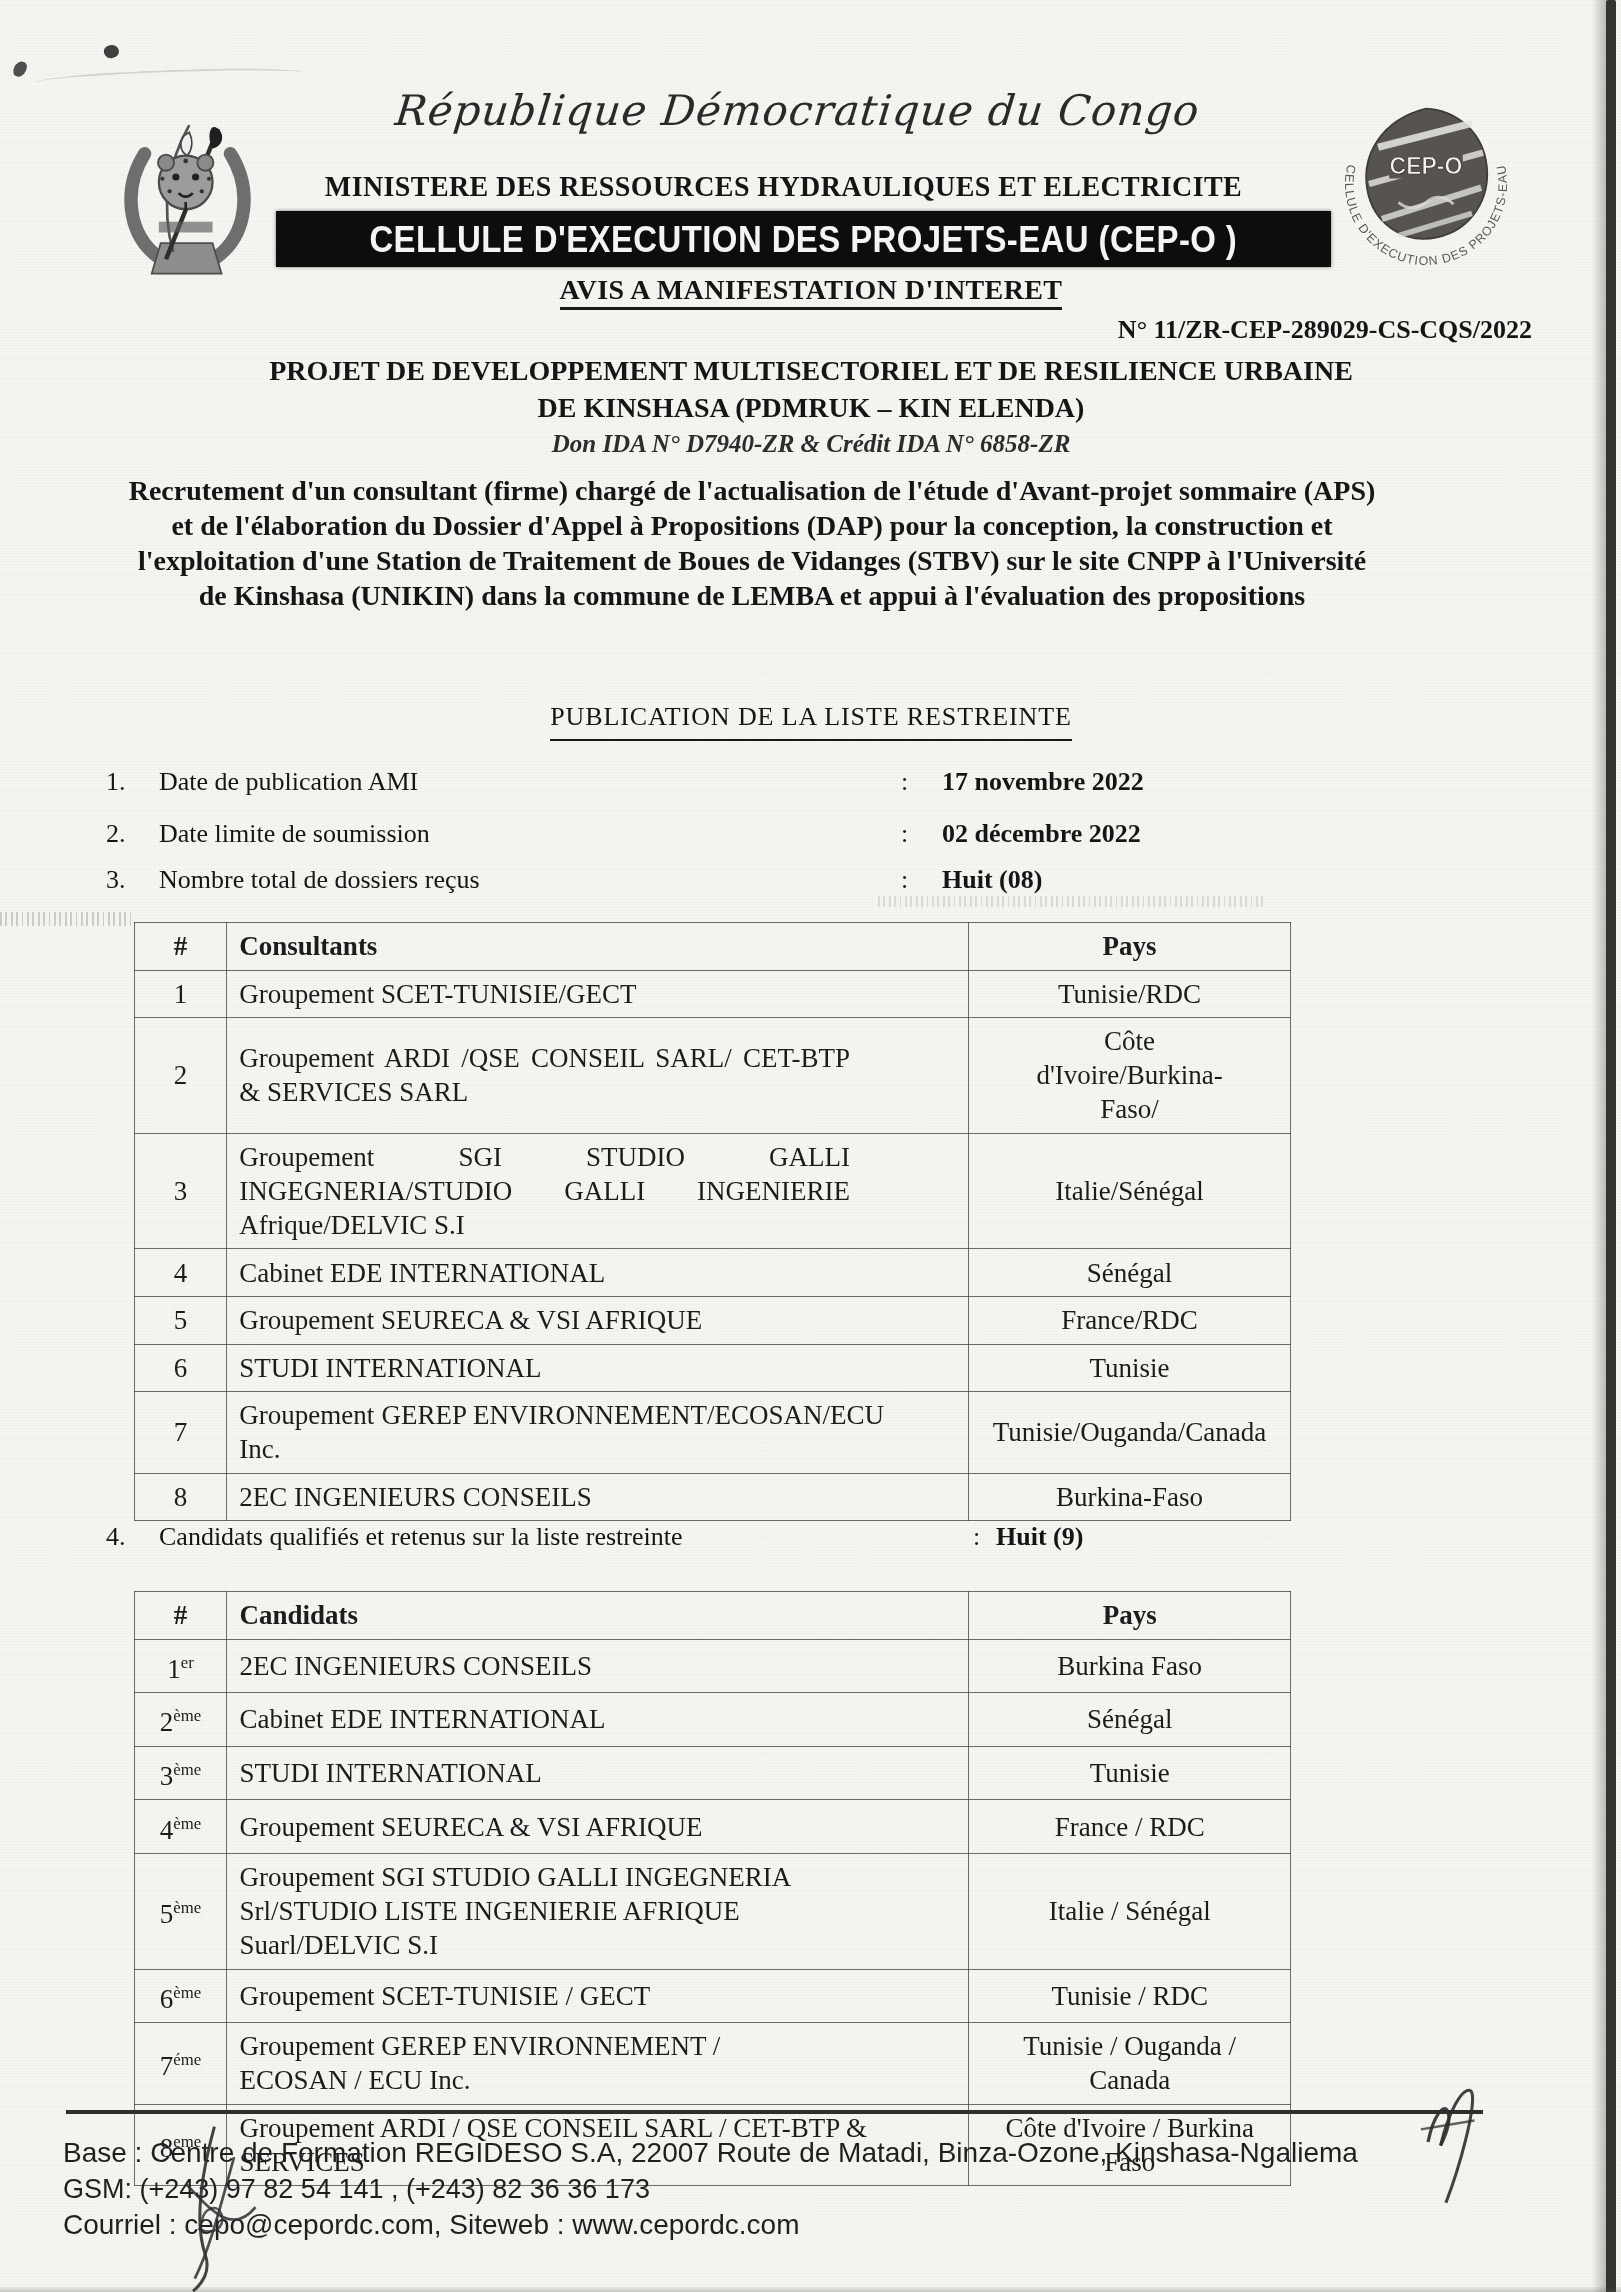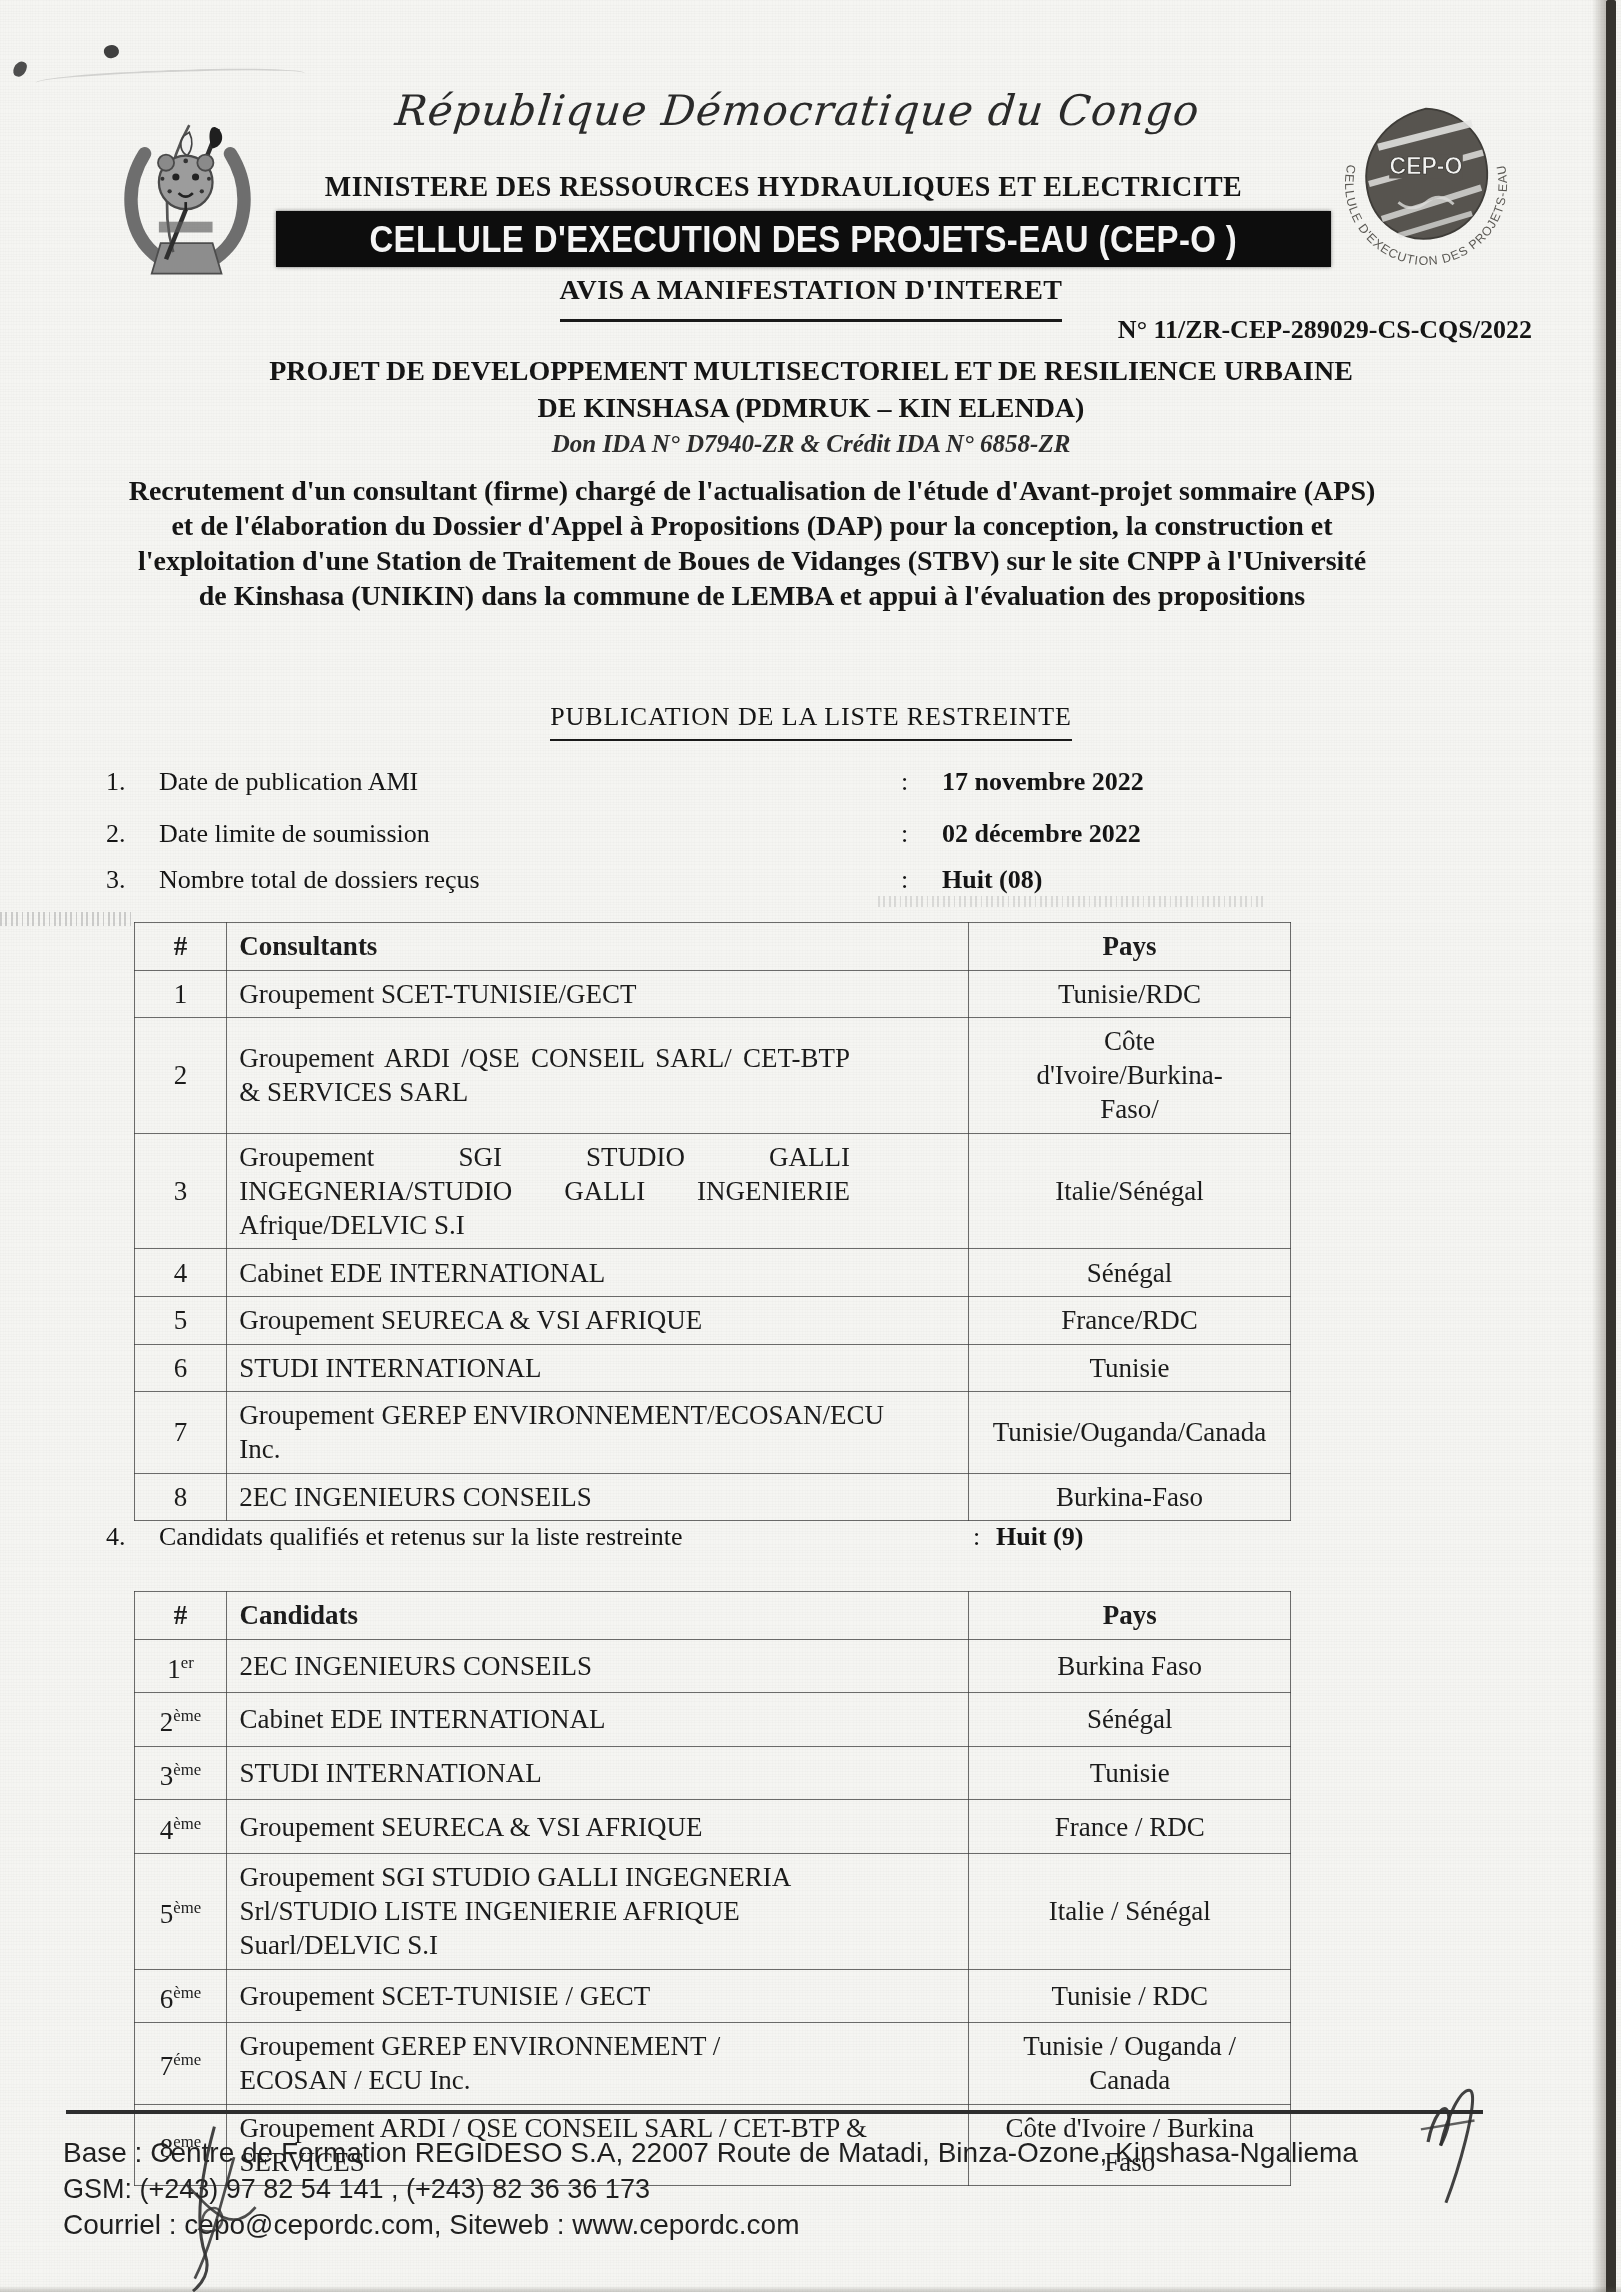--- a/index.html
+++ b/index.html
@@ -30,21 +30,21 @@
     font-family:"DejaVu Serif", serif;font-style:italic;font-size:42px;color:#2a2a2a;
     letter-spacing:0.9px;transform:skewX(-6deg);}
   .ministry{position:absolute;left:215px;top:170px;width:1137px;text-align:center;
     font-size:28px;font-weight:bold;letter-spacing:0.4px;transform:scaleY(1.08);}
   .banner{position:absolute;left:276px;top:211px;width:1055px;height:56px;background:#0d0d0d;
     display:flex;align-items:center;justify-content:center;box-shadow:0 0 3.6px rgba(0,0,0,.5);}
   .banner-text{color:#f4f4f4;font-family:"Liberation Sans", sans-serif;font-weight:bold;
     font-size:34px;letter-spacing:0.4px;transform:scaleX(.97) scaleY(1.1);white-space:nowrap;}
 
   .avis{position:absolute;left:90px;top:274px;width:1442px;text-align:center;}
-  .avis span{font-size:28px;font-weight:bold;letter-spacing:0.4px;border-bottom:3.6px solid #1a1a1a;padding-bottom:14px;}
+  .avis span{font-size:28px;font-weight:bold;letter-spacing:0.4px;border-bottom:3.6px solid #1a1a1a;padding-bottom:2px;}
   .ref{position:absolute;left:90px;top:315px;width:1442px;text-align:right;font-size:26px;font-weight:bold;}
   .project1{position:absolute;left:90px;top:355px;width:1442px;text-align:center;font-size:28px;font-weight:bold;}
   .project2{position:absolute;left:90px;top:392px;width:1442px;text-align:center;font-size:28px;font-weight:bold;}
   .funding{position:absolute;left:90px;top:430px;width:1442px;text-align:center;
     font-size:25px;font-style:italic;font-weight:600;color:#2c2c2c;}
   .mission{position:absolute;left:125px;top:473px;width:1254px;text-align:center;
     font-size:28px;font-weight:bold;line-height:35px;}
   .pub-title{position:absolute;left:90px;top:702px;width:1442px;text-align:center;}
   .pub-title span{font-size:26px;font-weight:normal;letter-spacing:0.9px;border-bottom:2.7px solid #1a1a1a;padding-bottom:8px;}
 

